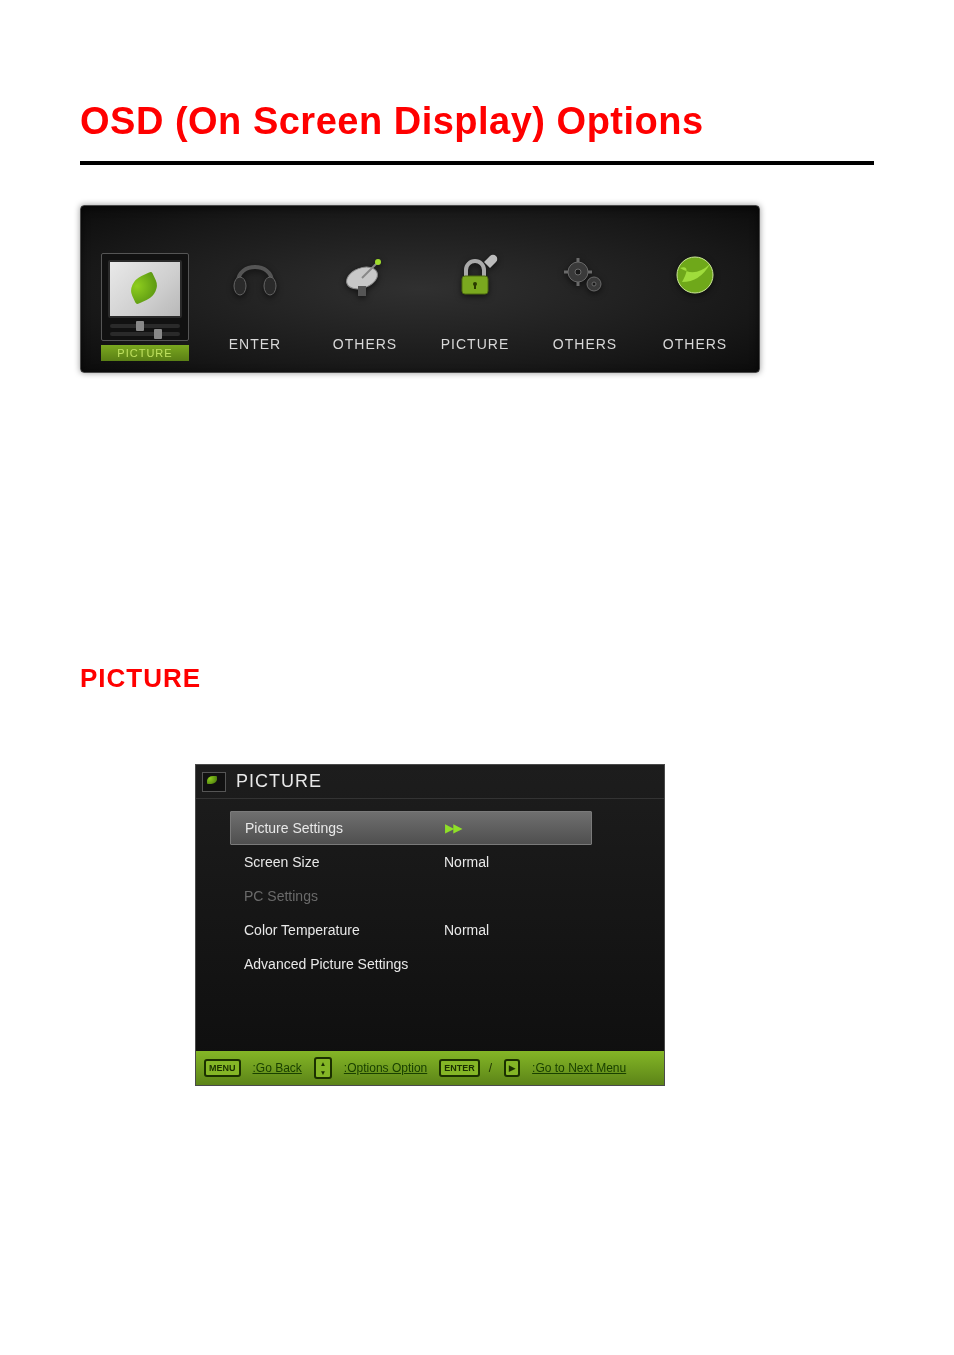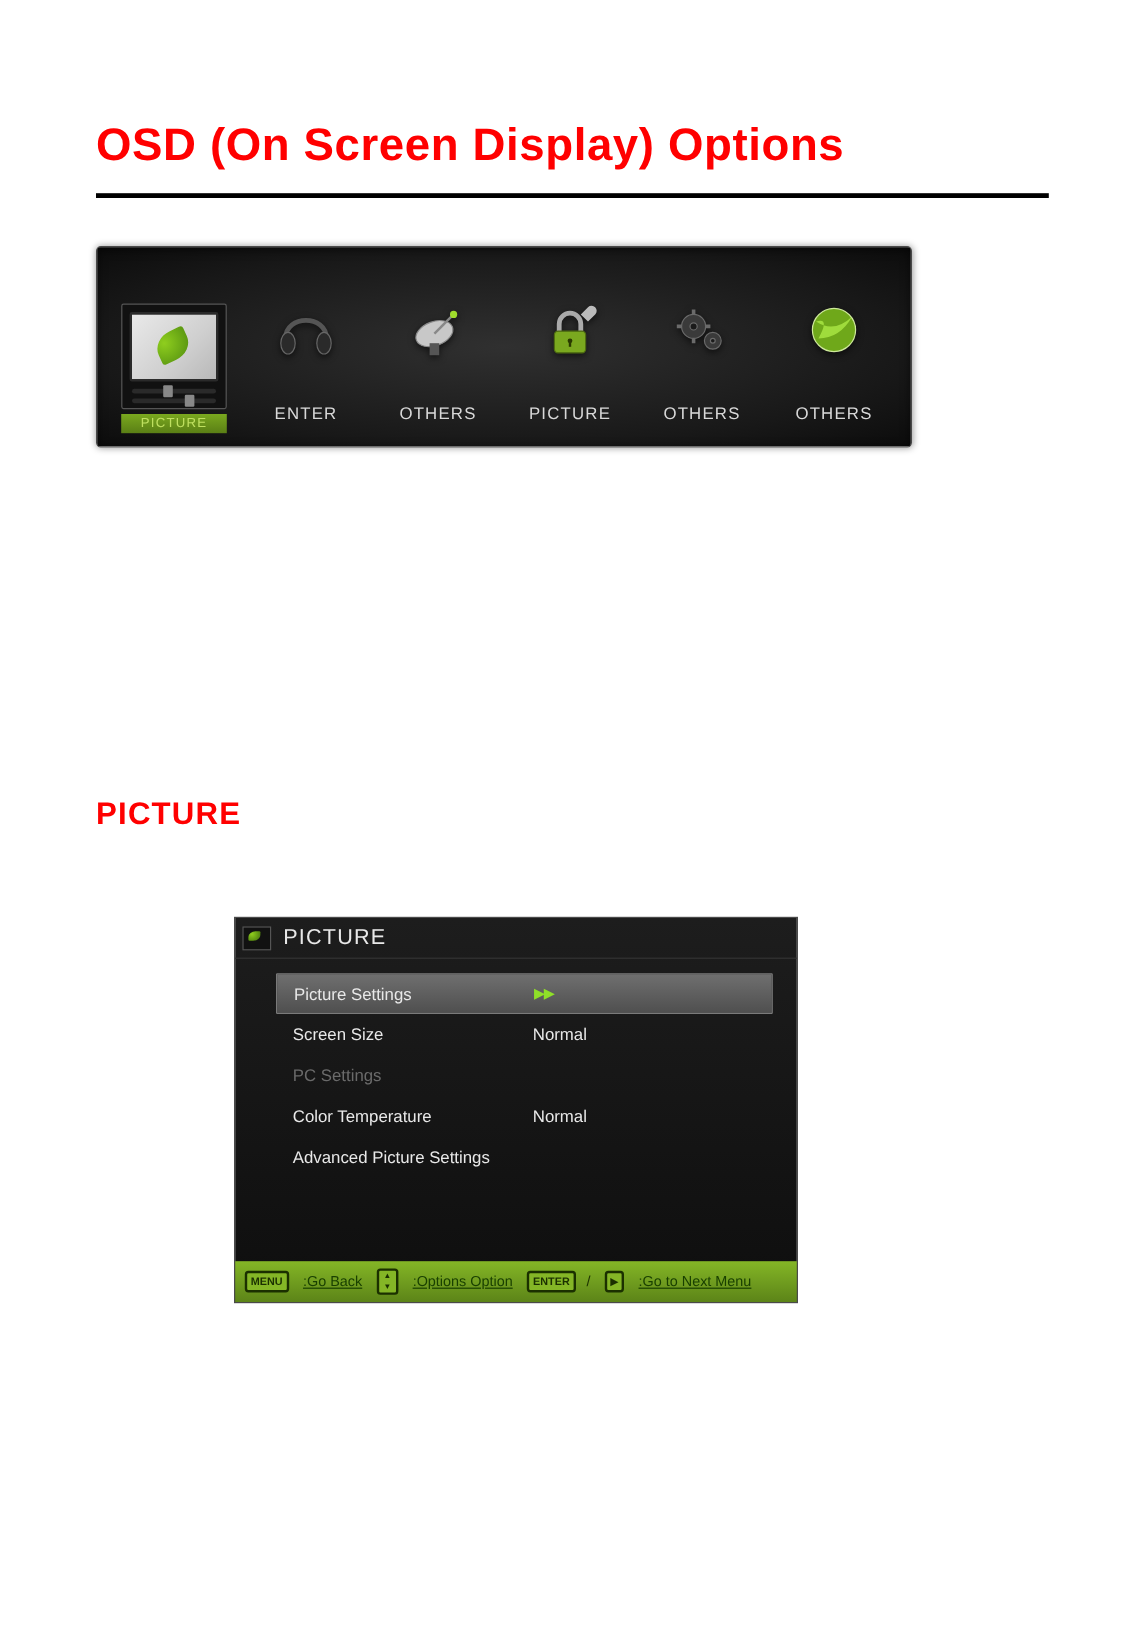--- a/index.html
+++ b/index.html
@@ -179,21 +179,21 @@
   .row .rlabel { width: 200px; }
   .row .rvalue { width: 120px; }
   .row.disabled { color: #6a6a6a; }
   .row.selected {
     background: linear-gradient(to bottom, #6f6f6f, #4f4f4f);
     margin-left: -14px;
     padding-left: 14px;
     border: 1px solid #7a7a7a;
     border-radius: 1px;
     box-sizing: border-box;
-    width: 414px;
+    width: 362px;
   }
   .fastfwd {
     color: #8fe028;
     font-size: 12px;
     letter-spacing: -1px;
   }
 
   .submenu-footer {
     background: linear-gradient(to bottom, #84b626, #5c8418);
     padding: 6px 8px;

